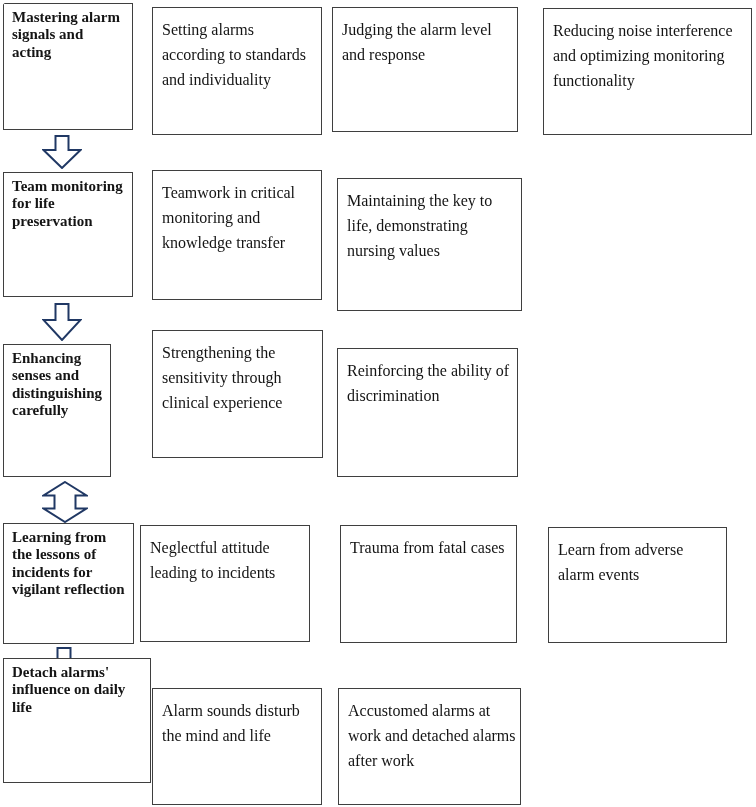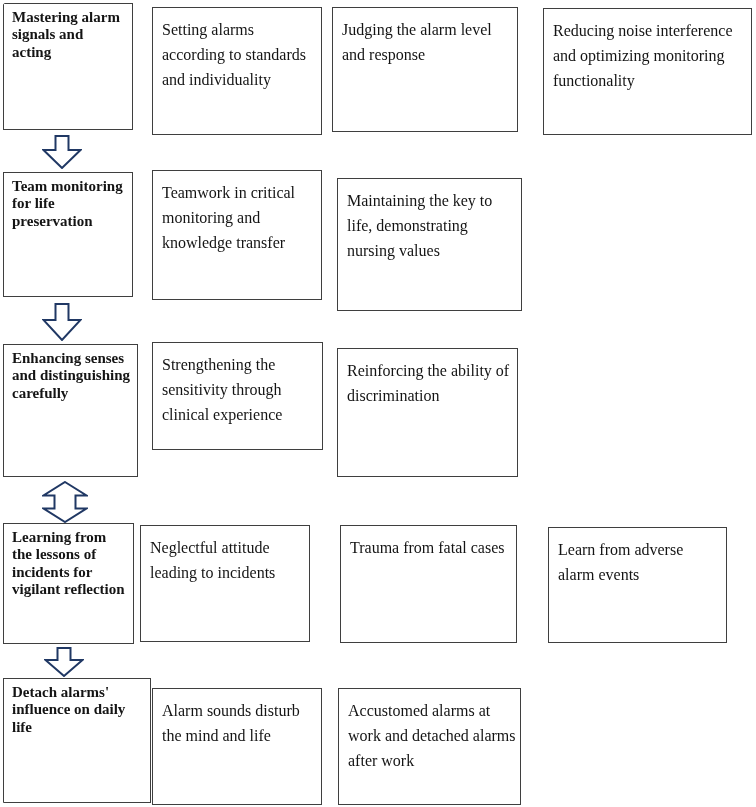--- a/index.html
+++ b/index.html
@@ -65,38 +65,38 @@
   <div class="box theme" style="left:3px;top:172px;width:130px;height:125px">Team monitoring for life preservation</div>
   <div class="box item" style="left:337px;top:178px;width:185px;height:133px">Maintaining the key to life, demonstrating nursing values</div>
   <div class="box item" style="left:152px;top:170px;width:170px;height:130px">Teamwork in critical monitoring and knowledge transfer</div>
 
   <div class="arrow" style="left:42px;top:303px">
     <svg width="40" height="38" viewBox="0 0 40 38">
       <path d="M13.5 1 H26.5 V17 H38.5 L20 37 L1.5 17 H13.5 Z"></path>
     </svg>
   </div>
 
-  <div class="box theme" style="left:3px;top:344px;width:135px;height:133px">Enhancing senses and distinguishing carefully</div>
-  <div class="box item" style="left:152px;top:342px;width:171px;height:108px">Strengthening the sensitivity through clinical experience</div>
+  <div class="box theme" style="left:3px;top:344px;width:108px;height:133px">Enhancing senses and distinguishing carefully</div>
+  <div class="box item" style="left:152px;top:330px;width:171px;height:128px">Strengthening the sensitivity through clinical experience</div>
   <div class="box item" style="left:337px;top:348px;width:181px;height:129px">Reinforcing the ability of discrimination</div>
 
   <div class="arrow" style="left:42px;top:481px">
     <svg width="46" height="42" viewBox="0 0 46 42">
       <path d="M23 1 L44.5 14.5 H33.5 V27.5 H44.5 L23 41 L1.5 27.5 H12.5 V14.5 H1.5 Z"></path>
     </svg>
   </div>
 
   <div class="box theme" style="left:3px;top:523px;width:131px;height:121px">Learning from the lessons of incidents for vigilant reflection</div>
   <div class="box item" style="left:140px;top:525px;width:170px;height:117px">Neglectful attitude leading to incidents</div>
   <div class="box item" style="left:340px;top:525px;width:177px;height:118px">Trauma from fatal cases</div>
   <div class="box item" style="left:548px;top:527px;width:179px;height:116px">Learn from adverse alarm events</div>
 
   <div class="arrow" style="left:44px;top:647px">
     <svg width="40" height="30" viewBox="0 0 40 30">
       <path d="M13.5 1 H26.5 V13 H38.5 L20 29 L1.5 13 H13.5 Z"></path>
     </svg>
   </div>
 
-  <div class="box theme" style="left:3px;top:678px;width:148px;height:125px">Detach alarms' influence on daily life</div>
+  <div class="box theme" style="left:3px;top:658px;width:148px;height:125px">Detach alarms' influence on daily life</div>
   <div class="box item" style="left:152px;top:688px;width:170px;height:117px">Alarm sounds disturb the mind and life</div>
   <div class="box item" style="left:338px;top:688px;width:183px;height:117px">Accustomed alarms at work and detached alarms after work</div>
 
 </div>
 
 </body></html>

